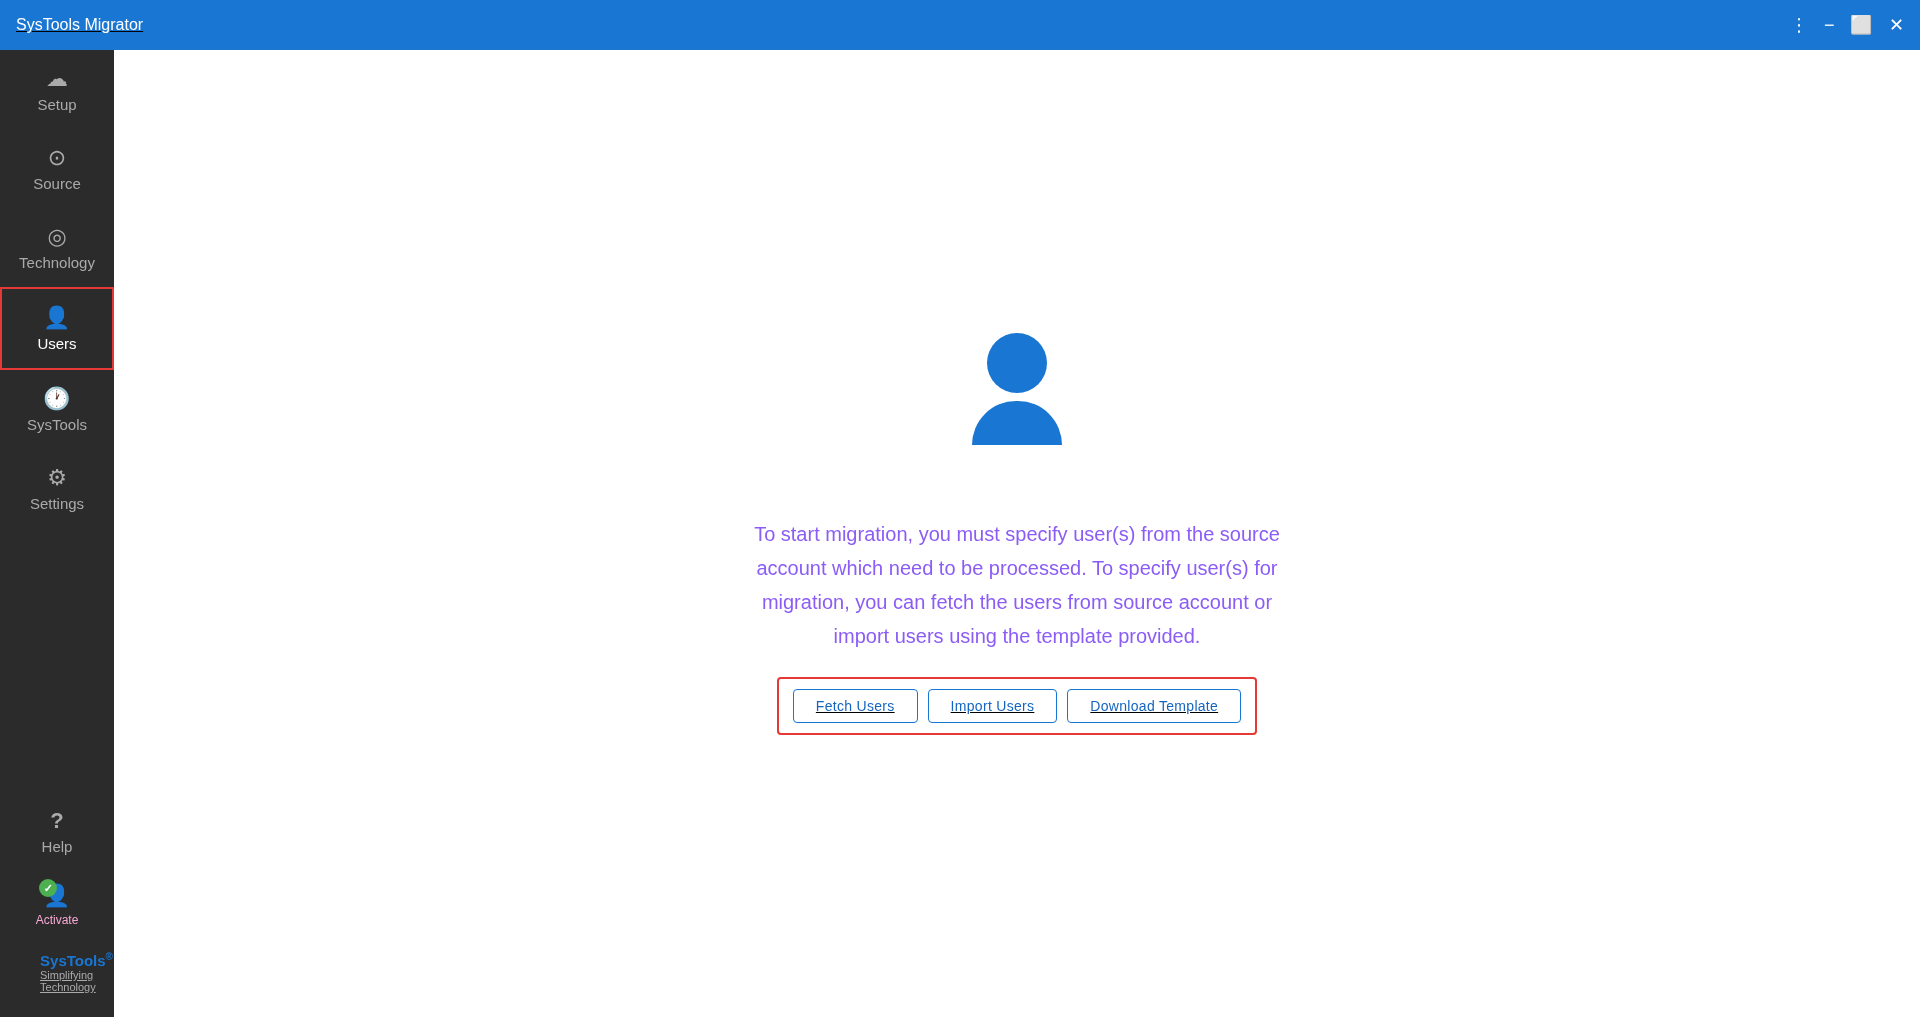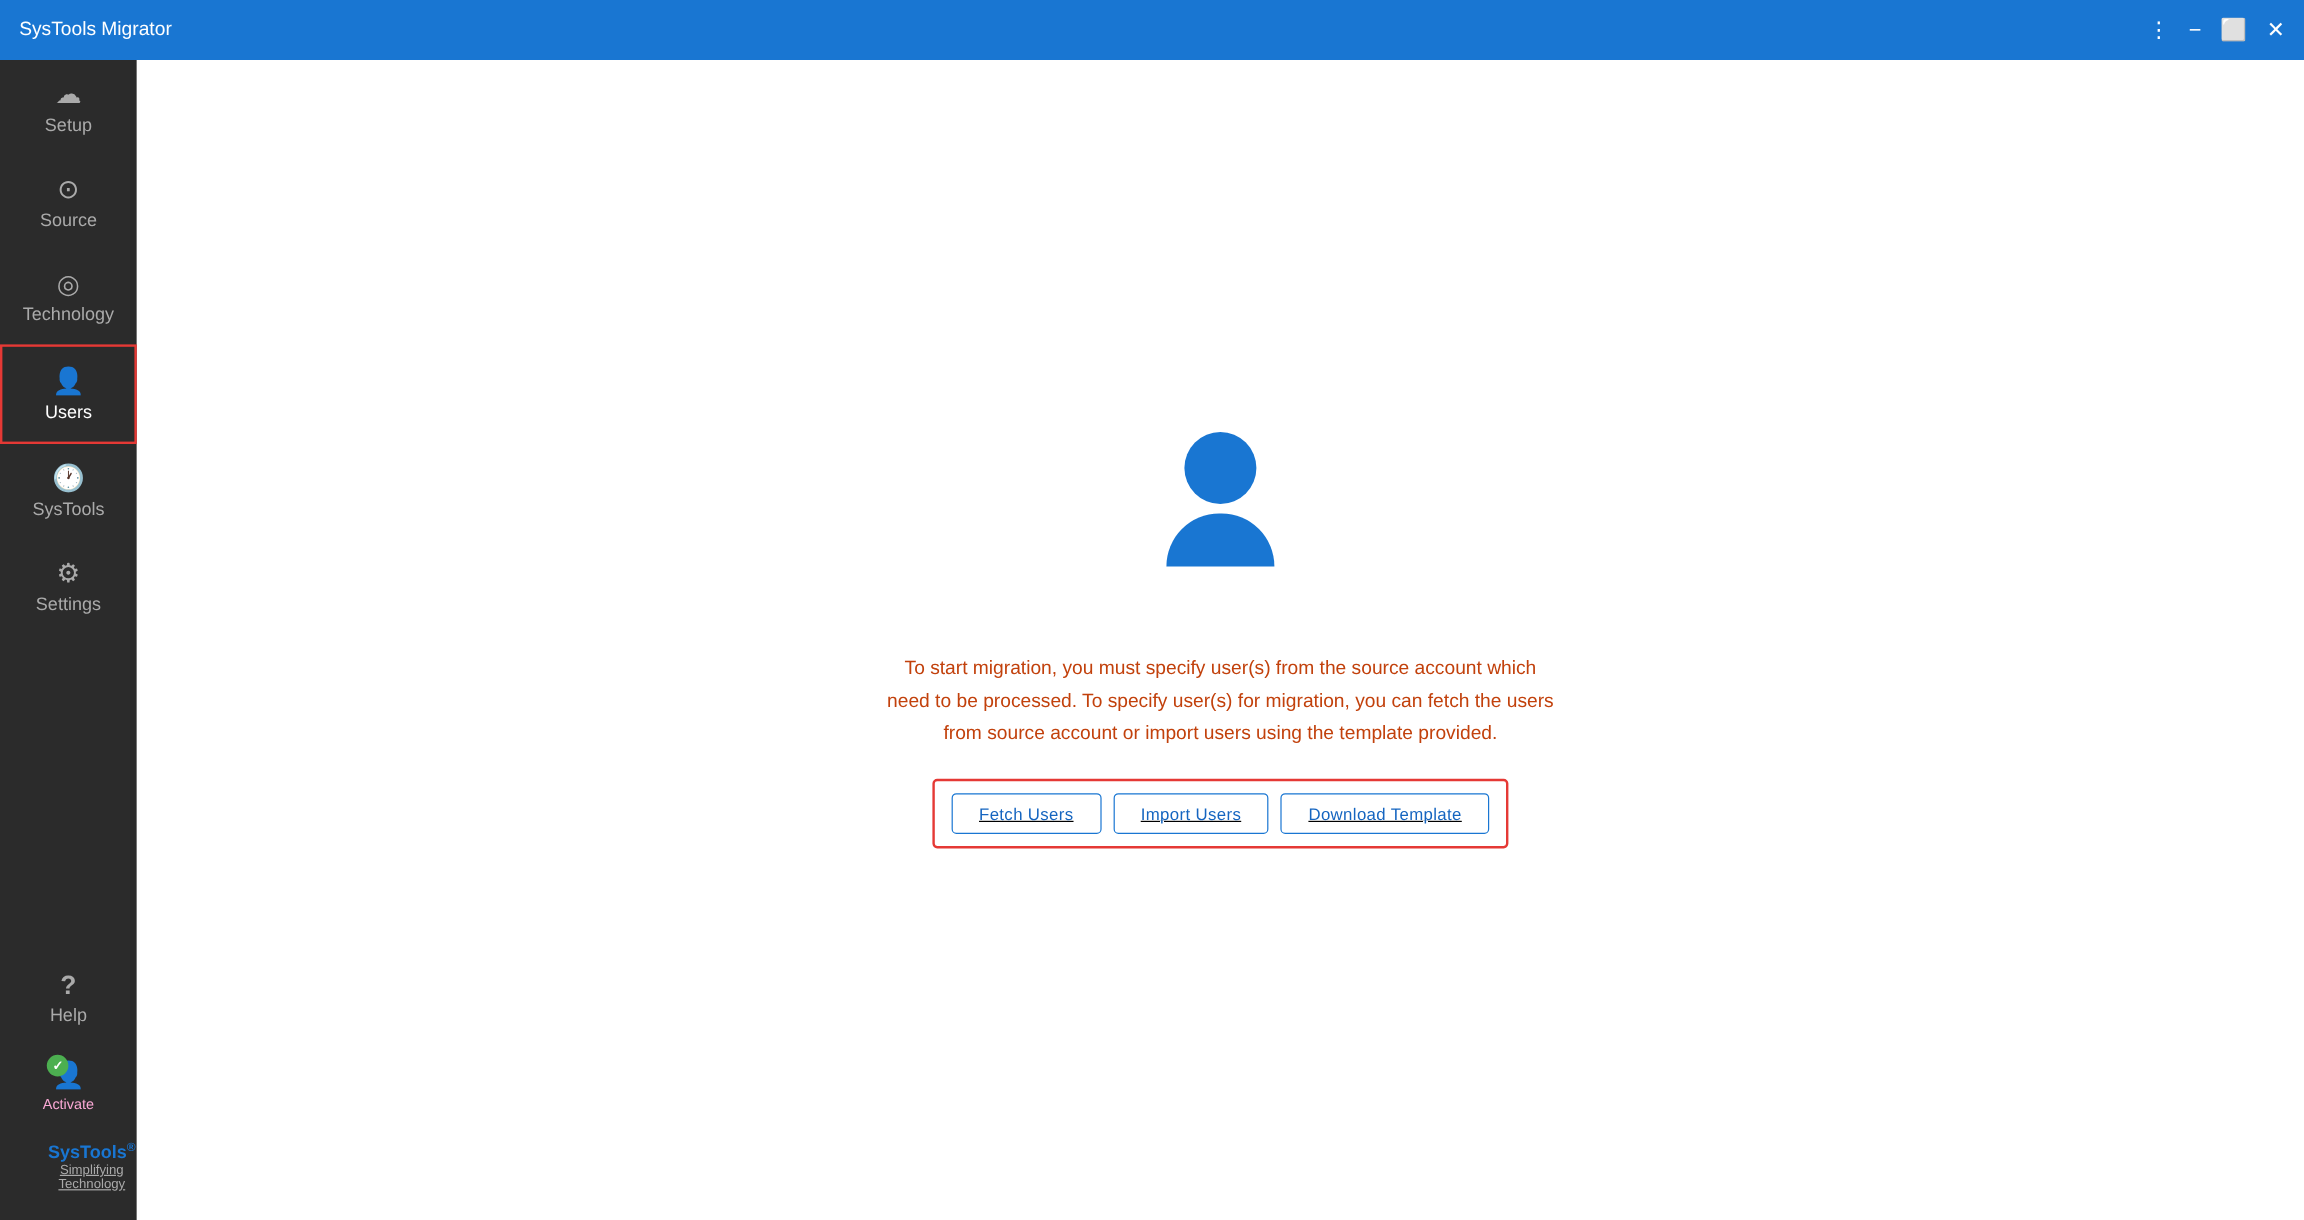--- a/index.html
+++ b/index.html
@@ -12,20 +12,21 @@
       display: flex;
       align-items: center;
       justify-content: space-between;
       padding: 0 16px;
       flex-shrink: 0;
     }
     .title-bar-left {
       display: flex;
       align-items: flex-end;
       gap: 10px;
+      text-decoration: underline;
     }
     .title-bar-title {
       color: #fff;
       font-size: 16px;
       font-weight: 500;
     }
     .title-bar-controls {
       display: flex;
       gap: 16px;
       align-items: center;
@@ -117,21 +118,20 @@
       border-radius: 50%;
       display: flex;
       align-items: center;
       justify-content: center;
       font-size: 11px;
       color: #fff;
       font-weight: bold;
     }
     .systools-brand {
       padding: 12px 8px 8px;
-      text-align: center;
       color: #fff;
       margin-left: 39px;
     }
     .systools-brand .brand-name {
       font-size: 15px;
       font-weight: bold;
       color: #fff;
     }
     .systools-brand .brand-name span {
       color: #1976D2;
@@ -170,22 +170,22 @@
       border-radius: 50%;
     }
     .avatar-body {
       width: 90px;
       height: 44px;
       background: #1976D2;
       border-radius: 50px 50px 0 0;
       margin-top: 8px;
     }
     .description-text {
-      color: #c2410c;
-      font-size: 16px;
+      color: #8b5cf6;
+      font-size: 20px;
       line-height: 1.7;
       margin-top: 48px;
     }
     .action-buttons-container {
       border: 2px solid #e53935;
       padding: 10px 14px;
       display: flex;
       gap: 10px;
       border-radius: 4px;
       text-decoration: underline;

